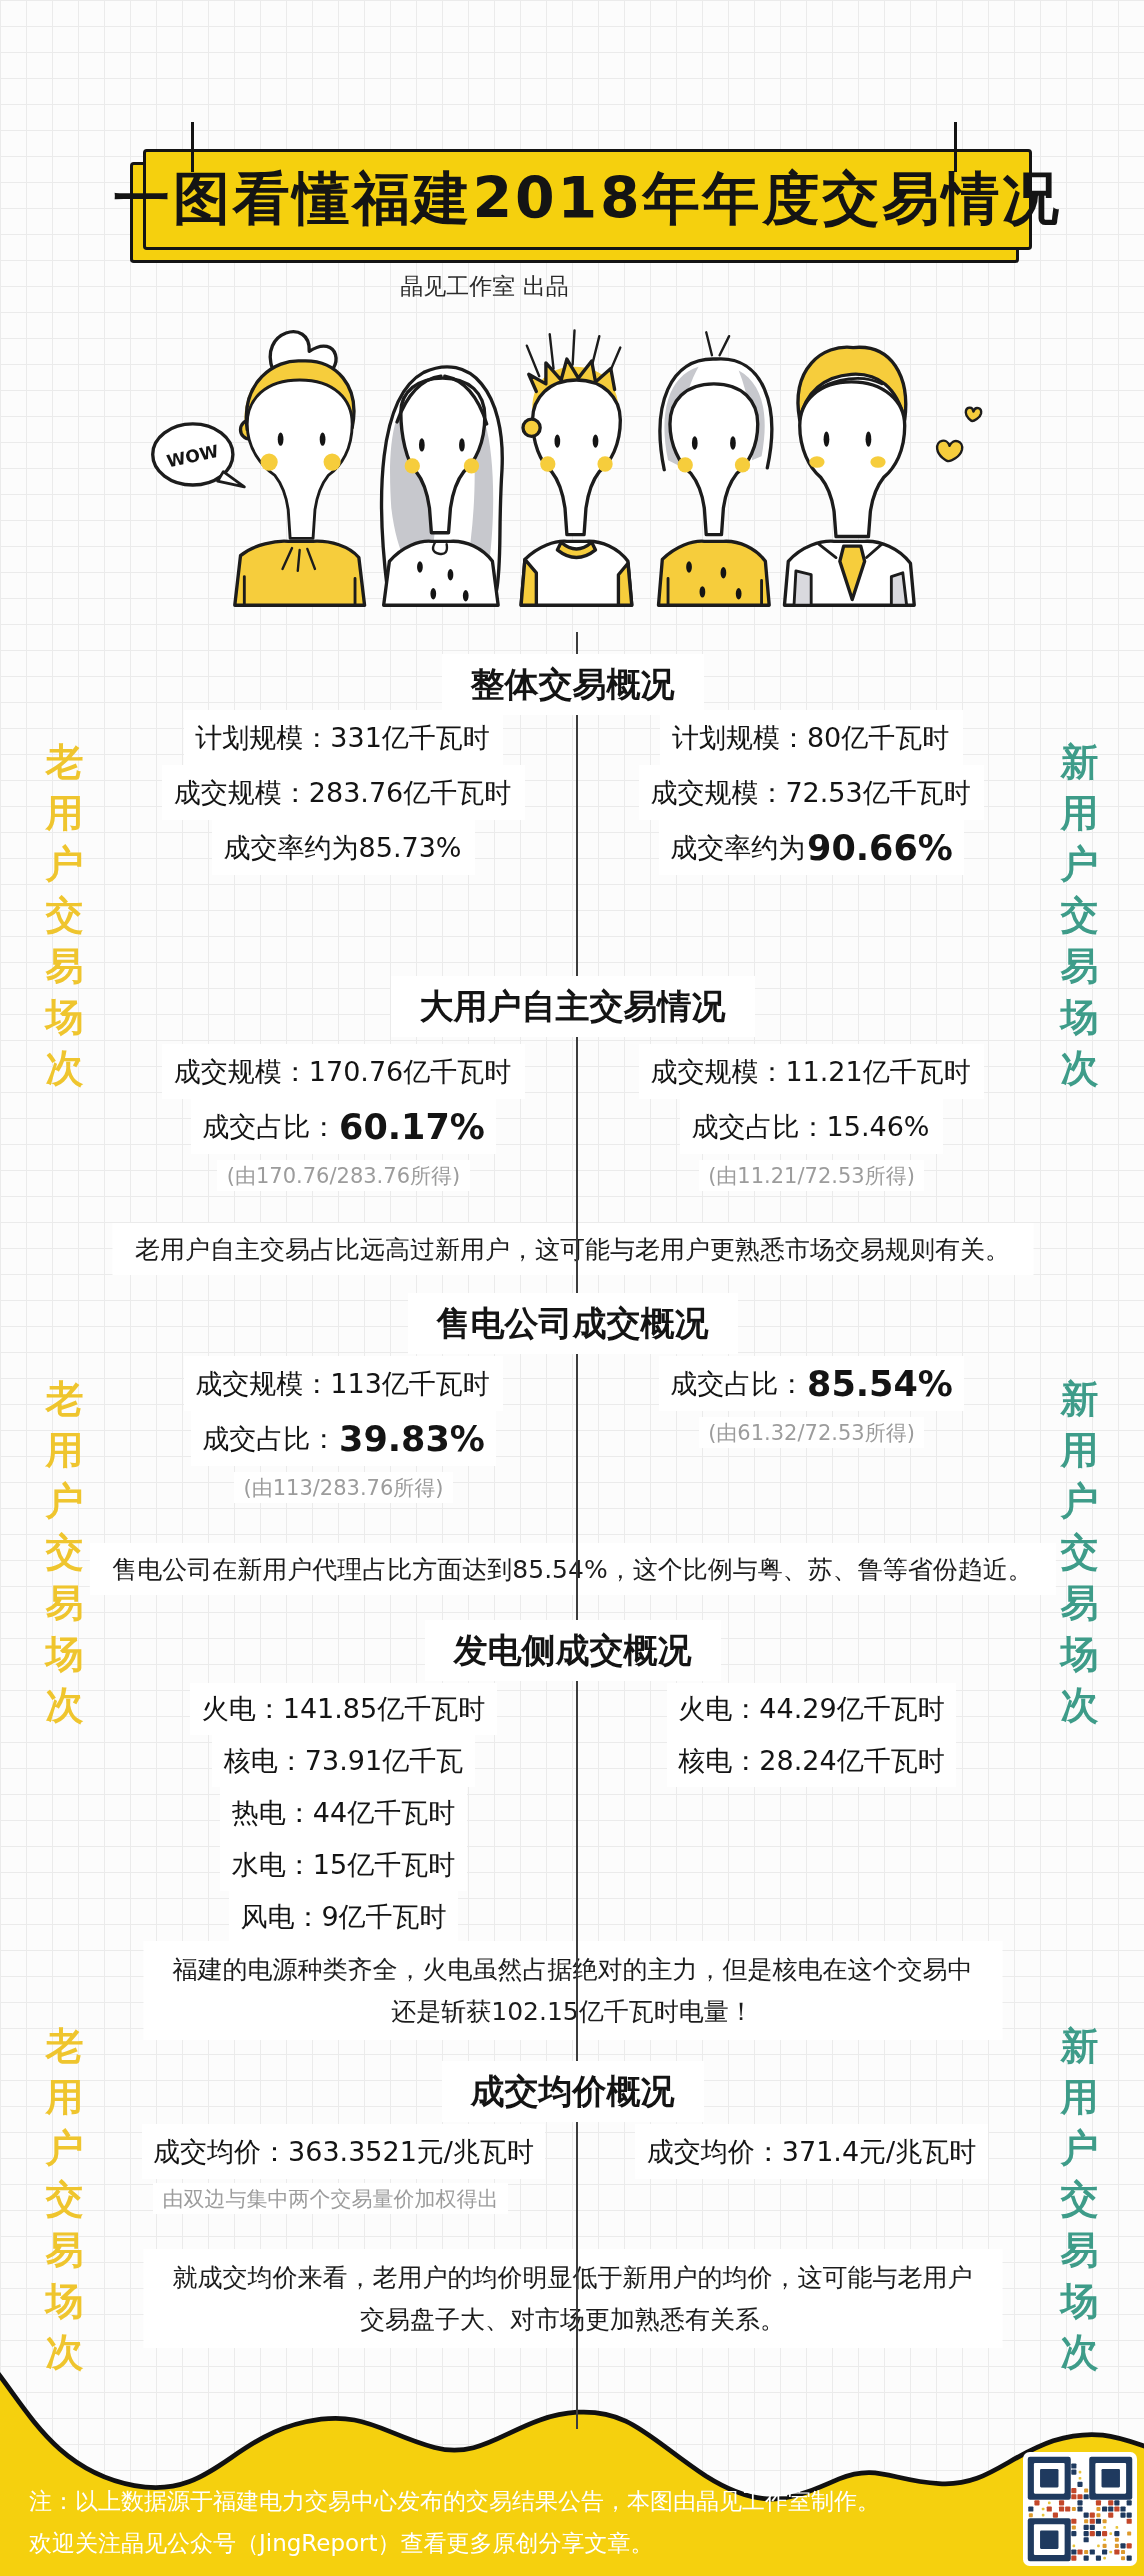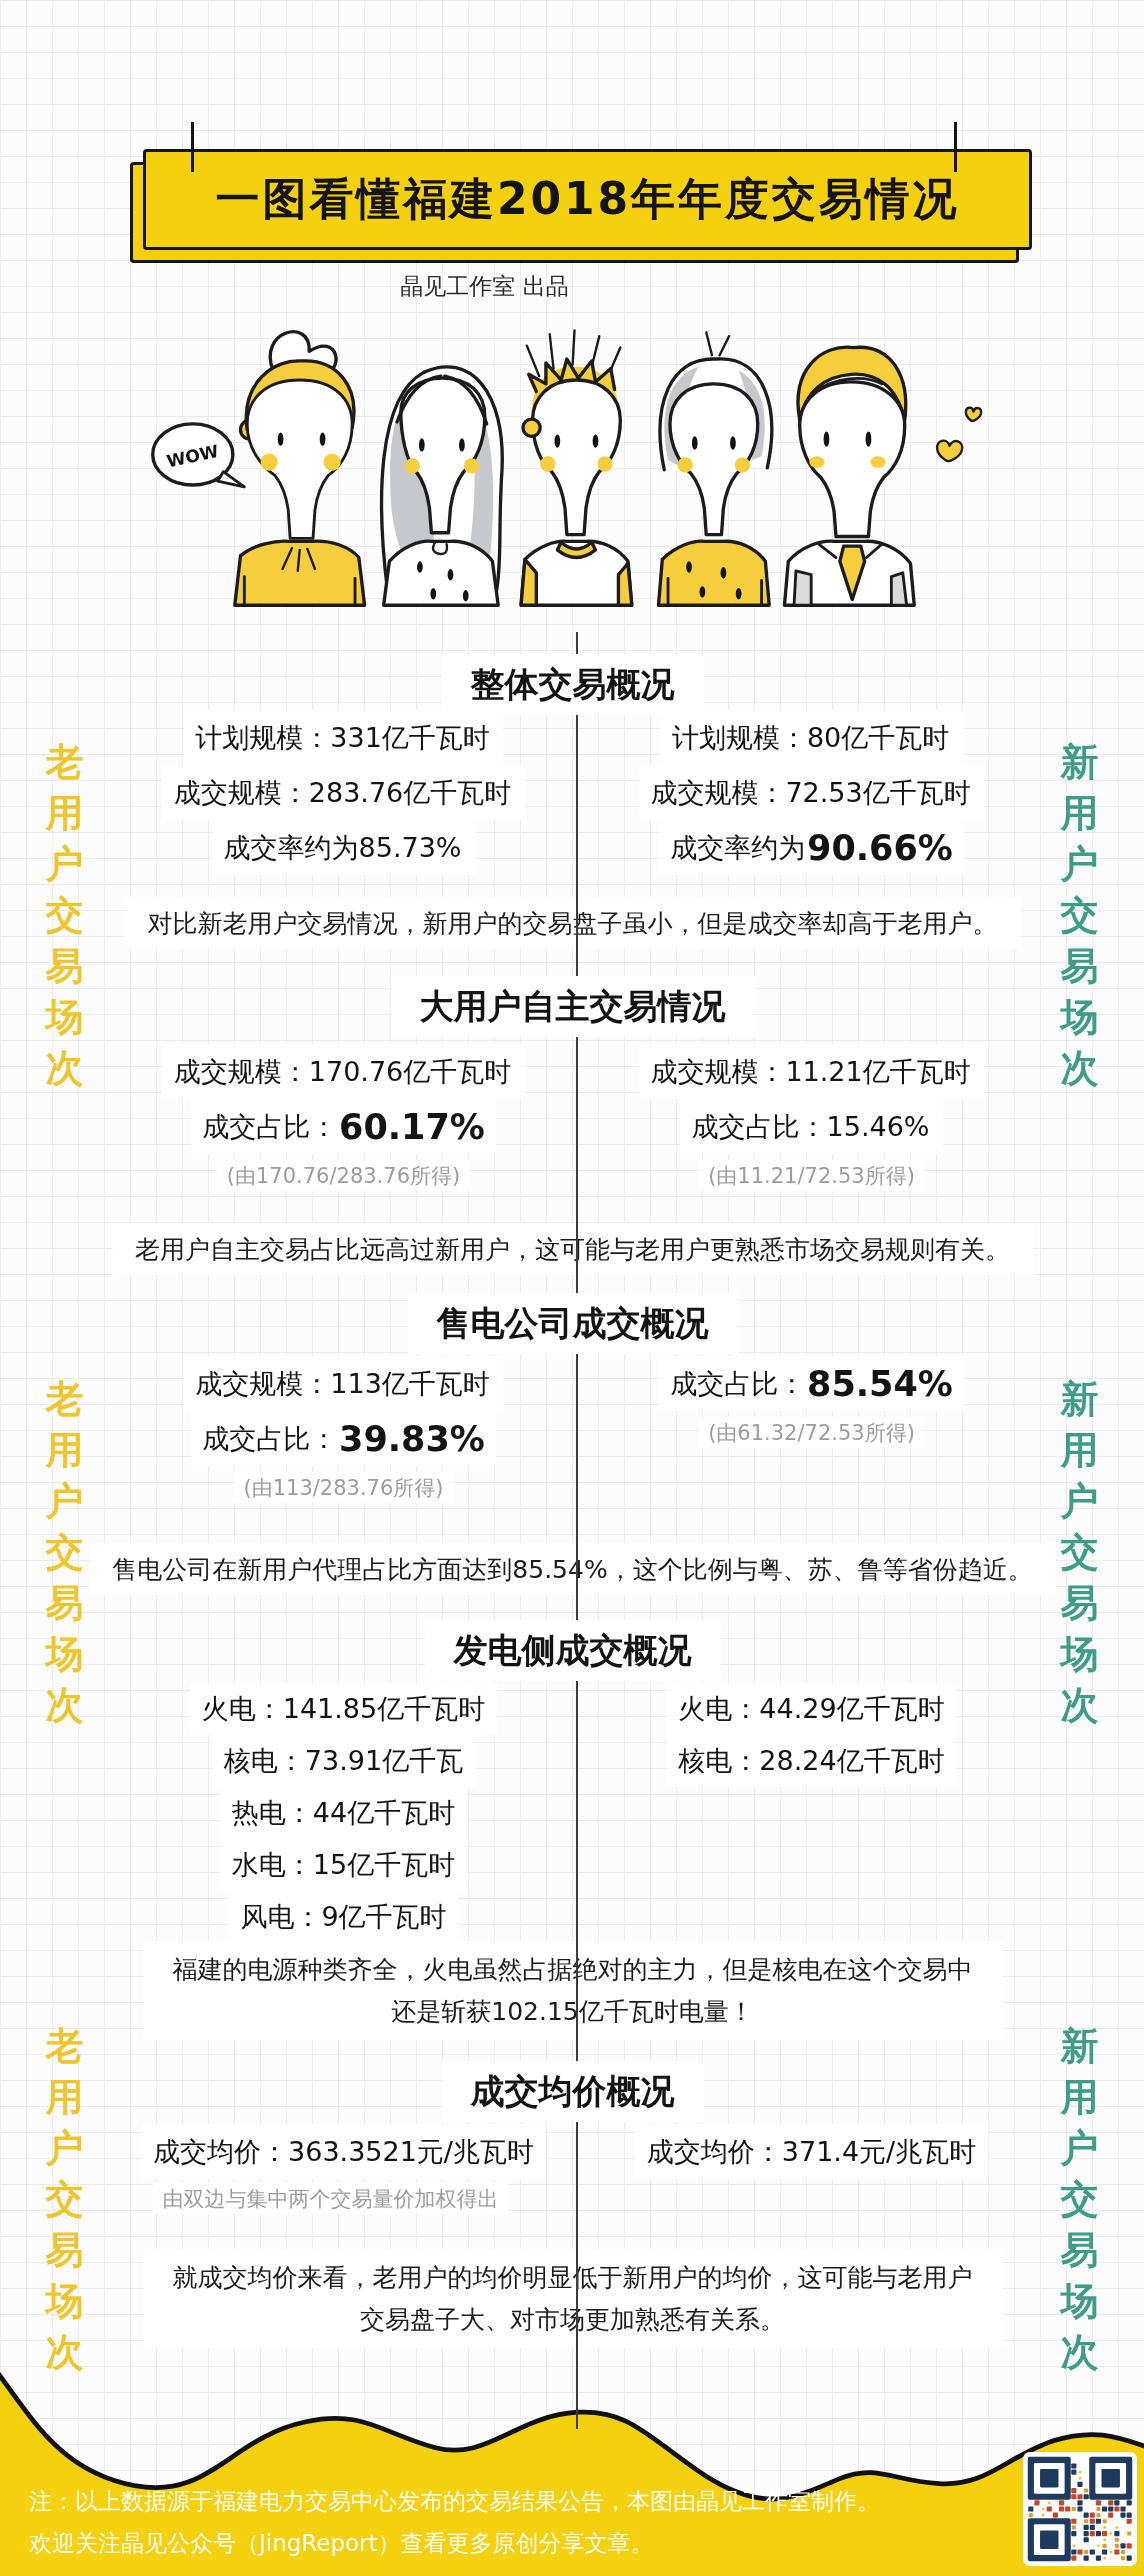--- a/index.html
+++ b/index.html
@@ -13,21 +13,21 @@
     background-size:26px 26px;
   }
   
   .hanger{position:absolute;width:2.9px;height:50px;top:122px;background:#141414;z-index:3;}
   #hanger-l{left:191px;} #hanger-r{left:954px;}
   .banner-shadow{position:absolute;left:130px;top:162px;width:883px;height:95px;
     background:var(--yellow);border:3.8px solid #141414;border-radius:3.8px;z-index:1;}
   .banner{position:absolute;left:143px;top:149px;width:883px;height:95px;
     background:var(--yellow);border:3.8px solid #141414;border-radius:3.8px;z-index:2;
     display:flex;align-items:center;justify-content:center;}
-  .banner span{font-size:44px;font-weight:900;color:#141414;letter-spacing:2.9px;white-space:nowrap;}
+  .banner span{font-size:57px;font-weight:900;color:#141414;letter-spacing:2.9px;white-space:nowrap;}
   .byline{position:absolute;left:0;top:271px;width:969px;text-align:center;
     font-size:23px;color:#2b2b2b;font-weight:500;z-index:2;}
   
   #illus{position:absolute;left:105px;top:317px;z-index:2;}
   
   #divider{position:absolute;left:576px;top:632px;width:1.9px;height:1797px;background:#3c3c3c;z-index:3;}
   .sec-title{position:absolute;left:50%;transform:translateX(-50%);background:#fff;
     padding:7.6px 29px;font-size:34px;font-weight:800;color:#141414;white-space:nowrap;z-index:4;}
   .note{position:absolute;left:50%;transform:translateX(-50%);background:#fff;
     font-size:25px;color:#1c1c1c;text-align:center;padding:9.5px 23px;white-space:nowrap;z-index:2;}
@@ -242,21 +242,20 @@
       </div>
     <div class="stat">
         <span>成交规模：72.53亿千瓦时</span>
         <span class="stat-em"></span>
       </div>
     <div class="stat">
         <span>成交率约为</span>
         <span class="stat-em">90.66%</span>
       </div>
   </div>
-  <div class="note" style="top:897px;">对比新老用户交易情况，新用户的交易盘子虽小，但是成交率却高于老用户。</div>
 
   <div class="sec-title" style="top:976px;">大用户自主交易情况</div>
   <div class="col col-l" style="top:1044px;">
     <div class="stat">
         <span>成交规模：170.76亿千瓦时</span>
         <span class="stat-em"></span>
       </div>
     <div class="stat">
         <span>成交占比：</span>
         <span class="stat-em">60.17%</span>

